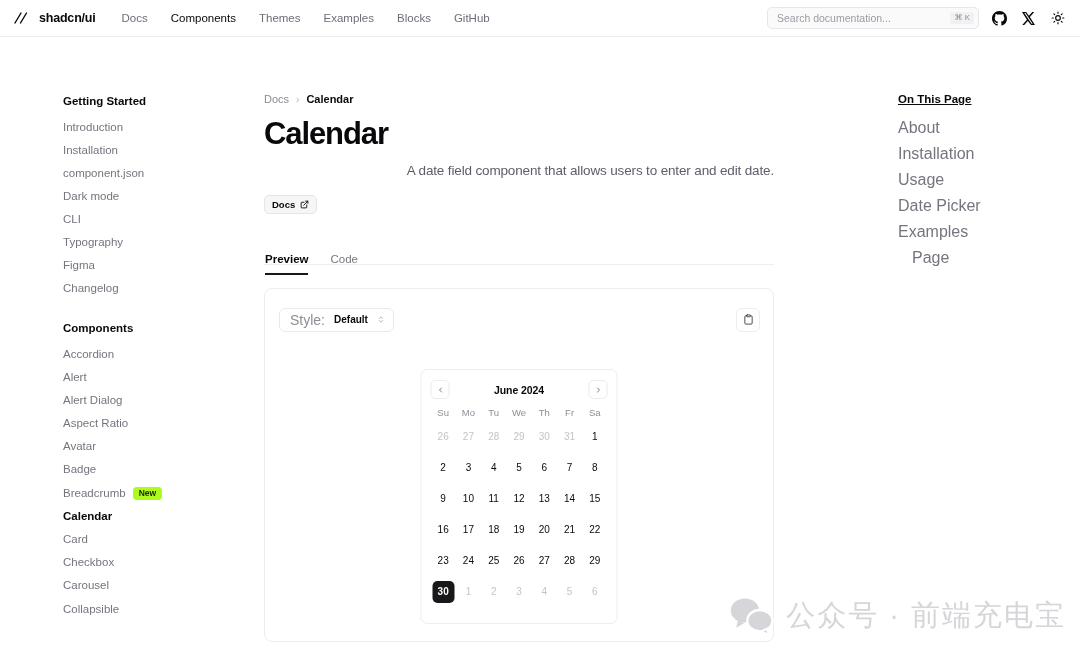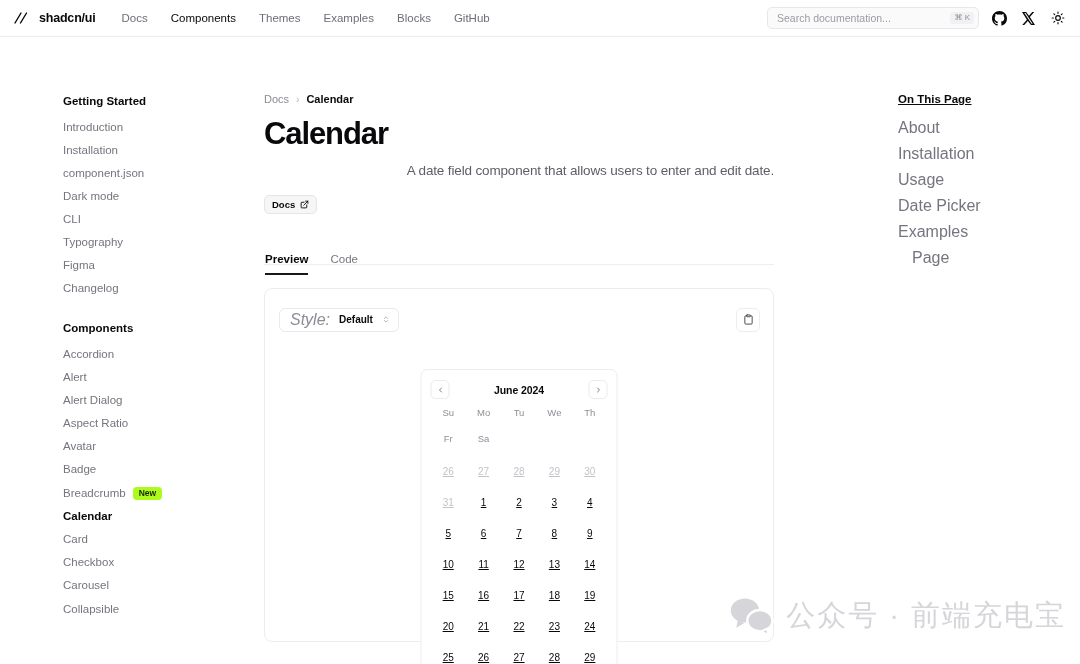--- a/index.html
+++ b/index.html
@@ -225,21 +225,21 @@
   .style-select {
     display: flex;
     align-items: center;
     gap: 9px;
     border: 1px solid #e9e9ec;
     border-radius: 6px;
     height: 24px;
     padding: 0 8px 0 10px;
     background: #fff;
   }
-  .style-label { font-size: 16px; color: #8d8d96; font-style: italic; }
+  .style-label { font-size: 14px; color: #8d8d96; }
   .style-value { font-size: 10px; font-weight: bold; color: #09090b; }
   .copy-btn {
     margin-left: auto;
     width: 24px; height: 24px;
     border: 1px solid #ededf0;
     border-radius: 6px;
     display: flex;
     align-items: center;
     justify-content: center;
     background: #fff;
@@ -276,37 +276,36 @@
   .cal-title {
     flex: 1;
     text-align: center;
     font-size: 10.5px;
     font-weight: bold;
     color: #09090b;
     letter-spacing: -0.1px;
   }
   .cal-grid {
     display: grid;
-    grid-template-columns: repeat(5, 1fr);
+    grid-template-columns: repeat(7, 1fr);
   }
   .cal-dow {
     font-size: 9.5px;
     color: #8e8e98;
     text-align: center;
     height: 26px;
     line-height: 26px;
   }
   .cal-day {
     height: 31px;
     display: flex;
-    align-items: flex-end;
+    align-items: flex-start;
     justify-content: center;
     font-size: 10px;
     color: #09090b;
-    text-decoration: underline;
   }
   .cal-day span {
     width: 22px; height: 22px;
     display: flex;
     align-items: center;
     justify-content: center;
     border-radius: 5px;
   }
   .cal-day.muted { color: #c3c3c9; }
   .cal-day.selected span {

